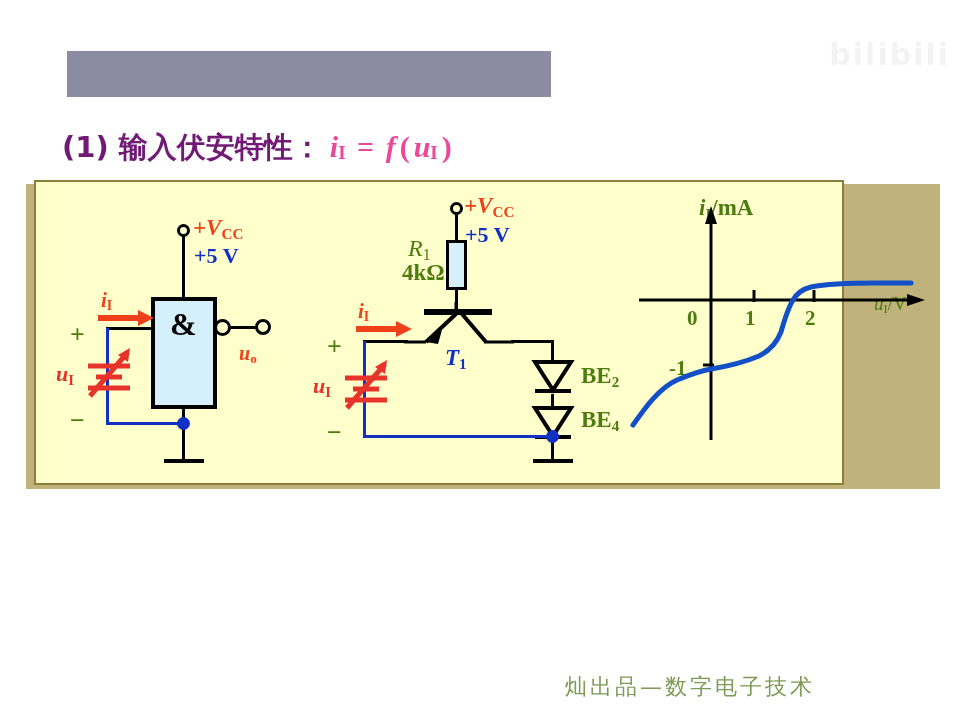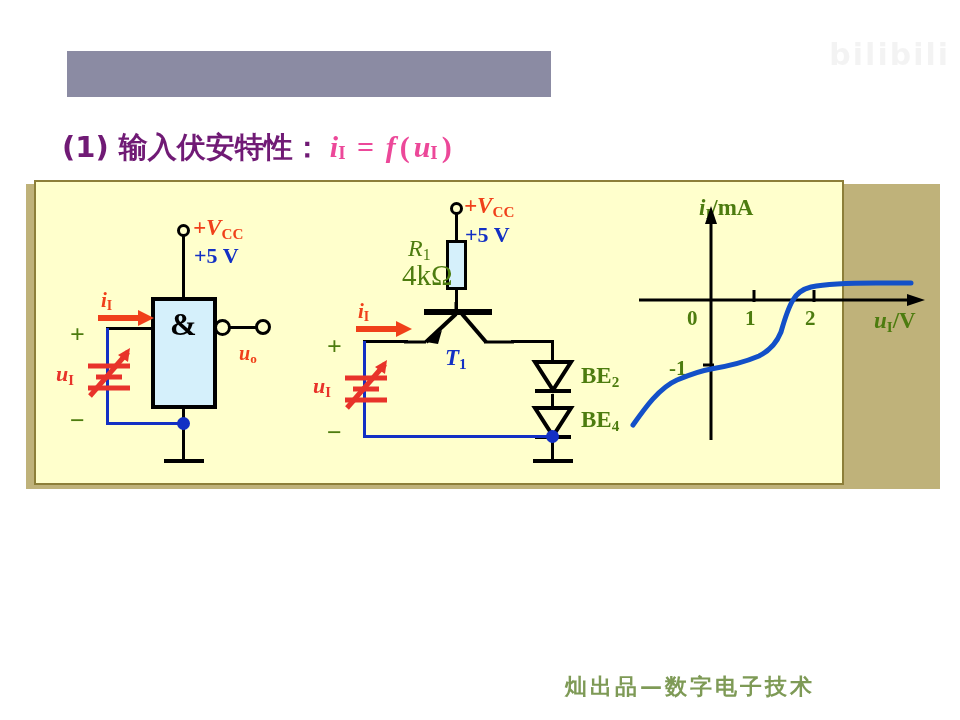--- a/index.html
+++ b/index.html
@@ -115,21 +115,21 @@
   }
 
   svg { position: absolute; overflow: visible; }
 
   
   .footer {
     position: absolute; left: 0; top: 672px; width: 960px; height: 40px;
     text-align: center;
   }
   .footer .t {
-    display: inline-block; color: #7e9a56; font-size: 22px; font-weight: bold;
+    display: inline-block; color: #7e9a56; font-size: 22px; font-weight: normal;
     letter-spacing: 3px; font-family: "DejaVu Sans", "Liberation Sans", sans-serif;
     margin-left: 420px;
   }
 </style>
 </head>
 <body>
 
 <div id="slide">
 
   <div class="watermark-bili">bilibili</div>
@@ -189,21 +189,21 @@
 
     <div class="lbl lbl-ora serif ital" style="left:428px; top:12px; font-size:23px; font-weight:bold;"><span>+V</span><span class="sub" style="font-style:normal;">CC</span></div>
     <div class="lbl lbl-blu serif" style="left:429px; top:42px; font-size:22px; font-weight:bold;">+5 V</div>
 
     <div class="term" style="left:414px; top:20px; width:13px; height:13px;"></div>
     <div class="w-blk" style="left:419px; top:32px; width:3px; height:27px;"></div>
 
     <div class="resistor" style="left:410px; top:58px; width:21px; height:50px;"></div>
     <div class="w-blk" style="left:419px; top:107px; width:3px; height:22px;"></div>
     <div class="lbl lbl-blk serif ital" style="left:372px; top:54px; font-size:24px; font-weight:normal;"><span>R</span><span class="sub" style="font-style:normal;">1</span></div>
-    <div class="lbl lbl-blk serif" style="left:366px; top:79px; font-size:29px; font-weight:normal;">4kΩ</div>
+    <div class="lbl lbl-blk serif" style="left:366px; top:79px; font-size:23px; font-weight:bold;">4kΩ</div>
 
     <svg class="lyr" style="left:368px; top:120px; width:110px; height:72px;" viewBox="0 0 110 72">
 
       <line x1="20" y1="10" x2="88" y2="10" stroke="#000" stroke-width="6"></line>
 
       <line x1="52" y1="10" x2="52" y2="0" stroke="#000" stroke-width="3"></line>
 
       <line x1="52" y1="12" x2="22" y2="40" stroke="#000" stroke-width="4"></line>
       <polygon points="22,40 38,28 34,42" fill="#000"></polygon>
       <line x1="22" y1="40" x2="0" y2="40" stroke="#000" stroke-width="3"></line>
@@ -251,21 +251,21 @@
       <line x1="4" y1="22" x2="46" y2="22" stroke="#e8332a" stroke-width="5"></line>
       <line x1="12" y1="33" x2="38" y2="33" stroke="#e8332a" stroke-width="5"></line>
       <line x1="4" y1="44" x2="46" y2="44" stroke="#e8332a" stroke-width="5"></line>
       <line x1="6" y1="52" x2="44" y2="8" stroke="#e8332a" stroke-width="5"></line>
       <polygon points="46,4 44,18 34,11" fill="#e8332a"></polygon>
     </svg>
 
     <div class="lyr" style="left:575px; top:8px; width:330px; height:290px;">
 
       <div class="lbl lbl-blk serif" style="left:88px; top:6px; font-size:23px; font-weight:bold;"><span class="ital">i</span><span class="sub">I</span><span>/mA</span></div>
-      <div class="lbl lbl-blk serif" style="left:263px; top:119px; font-size:23px; font-weight:bold;"><span class="ital">u</span><span class="sub">I</span><span>/V</span></div>
+      <div class="lbl lbl-blk serif" style="left:263px; top:104px; font-size:19px; font-weight:normal;"><span class="ital">u</span><span class="sub">I</span><span>/V</span></div>
 
       <div class="lbl lbl-blk serif" style="left:76px; top:118px; font-size:21px; font-weight:bold;">0</div>
       <div class="lbl lbl-blk serif" style="left:134px; top:118px; font-size:21px; font-weight:bold;">1</div>
       <div class="lbl lbl-blk serif" style="left:194px; top:118px; font-size:21px; font-weight:bold;">2</div>
       <div class="lbl lbl-blk serif" style="left:58px; top:168px; font-size:21px; font-weight:bold;">-1</div>
 
       <svg style="left:0; top:0; width:330px; height:290px;" viewBox="0 0 330 290">
 
         <line x1="100" y1="30" x2="100" y2="250" stroke="#000000" stroke-width="3"></line>
         <polygon points="100,16 94,34 106,34" fill="#000000"></polygon>

